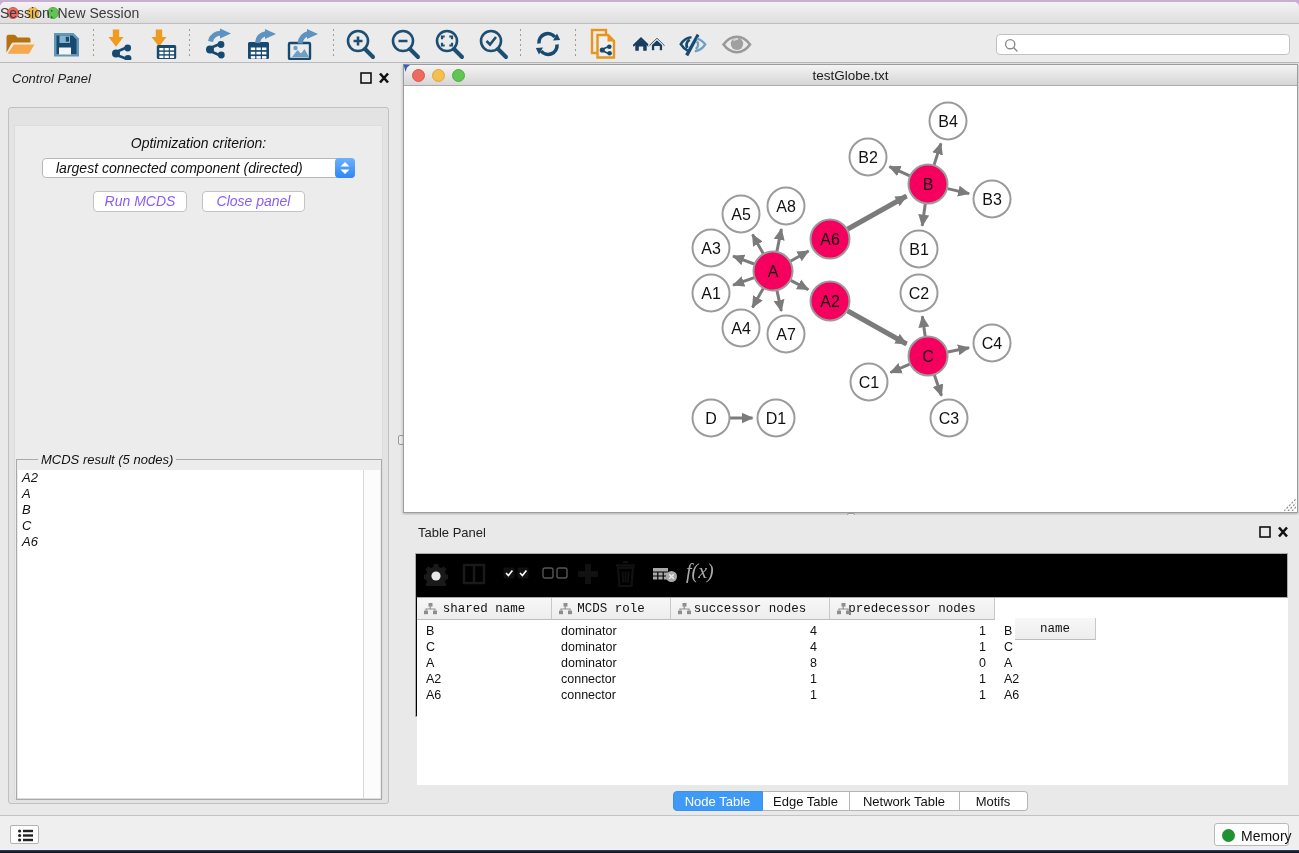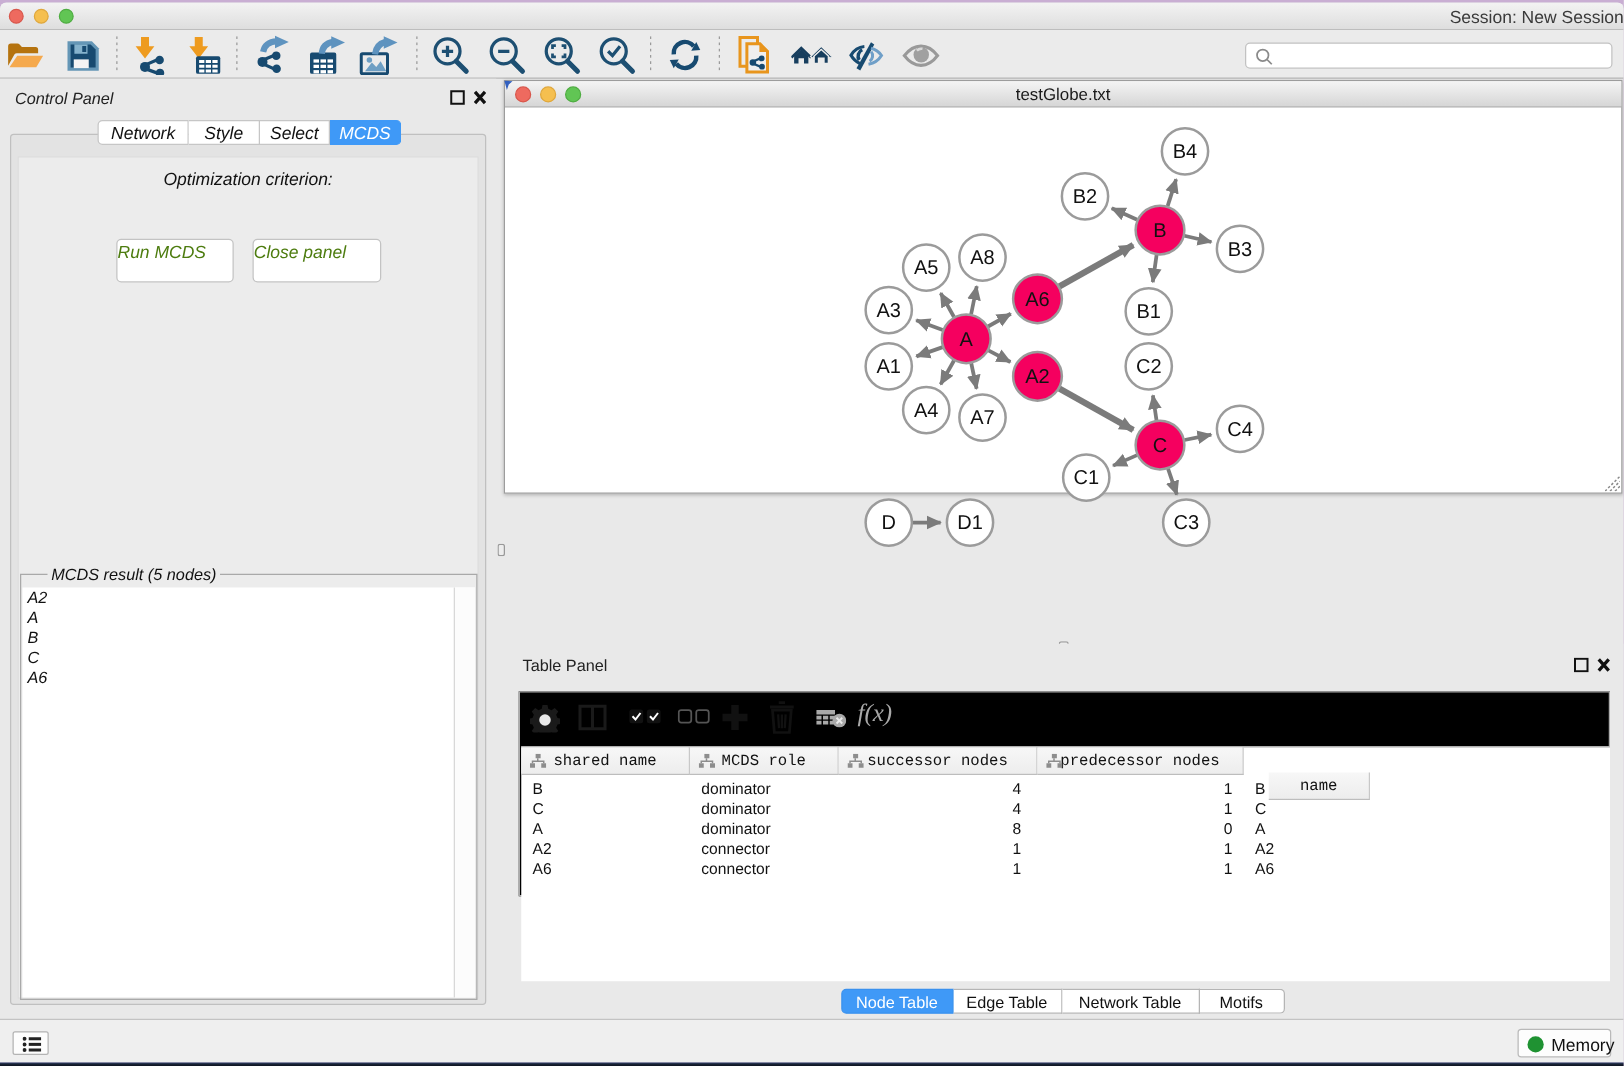--- a/index.html
+++ b/index.html
@@ -8,21 +8,21 @@
 #app { position:absolute; left:0; top:2px; width:1299px; height:848px; background:#e9e9e9; border-radius:5px 5px 0 0; overflow:hidden; }
 #wallbottom { position:absolute; left:0; top:850px; width:1299px; height:3px;
   background:linear-gradient(#33426a,#141b2b 60%,#0e1422); }
 
 #titlebar { position:absolute; left:0; top:0; width:1299px; height:22px;
   background:linear-gradient(#f3f3f3,#dedede); border-bottom:1px solid #bdbdbd; border-radius:5px 5px 0 0; }
 .tl { position:absolute; width:12px; height:12px; border-radius:50%; top:5px; }
 #titlebar .t1 { left:7px; background:#ee6a5f; border:0.5px solid #d8574c; }
 #titlebar .t2 { left:27px; background:#f5bf4f; border:0.5px solid #dfa73c; }
 #titlebar .t3 { left:47px; background:#61c554; border:0.5px solid #4fad42; }
-#titlebar .title { position:absolute; left:0; right:0; top:3px; text-align:right; font-size:14px; color:#3a3a3a; }
+#titlebar .title { position:absolute; left:0; right:0; top:3px; text-align:left; font-size:14px; color:#3a3a3a; }
 
 #toolbar { position:absolute; left:0; top:22px; width:1299px; height:39px; background:#ebebeb; border-bottom:1px solid #b9b9b9; }
 .tbi { position:absolute; top:4px; width:32px; height:32px; }
 .tsep { position:absolute; top:5px; height:29px; width:1px;
   background-image:linear-gradient(#9a9a9a 40%, rgba(0,0,0,0) 0%); background-size:1px 5px; }
 #searchbox { position:absolute; left:996px; top:10px; width:294px; height:21px; background:#fff;
   border:1px solid #c2c2c2; border-radius:4px; }
 
 #cpanel { position:absolute; left:0; top:61px; width:397px; height:752px; background:#e9e9e9;font-style:italic; }
 #cpanel .ptitle { position:absolute; left:12px; top:8px; font-size:13px; color:#222; }
@@ -33,29 +33,29 @@
 .tab:first-child { border-left:1px solid #c6c6c6; border-radius:4px 0 0 4px; }
 .tab.sel { background:#3f99f7; color:#fff; border-color:#3f99f7; border-radius:0 4px 4px 0; }
 #tabpane { position:absolute; left:8px; top:44px; width:381px; height:697px; background:#e3e3e3;
   border:1px solid #c0c0c0; border-radius:3px; }
 #innerpane { position:absolute; left:5px; top:17px; width:369px; height:674px; background:#ececec; border:1px solid #dcdcdc; }
 #optlabel { position:absolute; left:0; width:100%; top:72px; text-align:center; font-size:14px; color:#111; }
 #combo { position:absolute; left:42px; top:95px; width:313px; height:20px; background:#fff;
   border:1px solid #b8b8b8; border-radius:4px; font-size:14px; color:#111; line-height:18px; padding-left:13px; }
 #combocap { position:absolute; right:-1px; top:-1px; width:20px; height:20px; border-radius:4px;
   background:linear-gradient(#6db1fa,#2f86f6); }
-.btn { position:absolute; height:35px; background:#fff; border:1px solid #c3c3c3; border-radius:4px;
-  font-size:14px; color:#4d7c0f; text-align:left; line-height:19px; }
+.btn { position:absolute; height:21px; background:#fff; border:1px solid #c3c3c3; border-radius:4px;
+  font-size:14px; color:#8b5cf6; text-align:center; line-height:19px; }
 #fieldset { position:absolute; left:16px; top:396px; width:366px; height:341px; border:1px solid #a9a9a9; }
 #fieldlabel { position:absolute; left:5px; top:-8px; background:#ececec; padding:0 3px; font-size:13px; color:#111;margin-left:16px; }
 #listbox { position:absolute; left:1px; top:10px; width:362px; height:328px; background:#fff; font-size:13px; color:#111; }
 #listbox .li { padding-left:4px; height:16px; line-height:16px; }
 #listsb { position:absolute; right:0px; top:0px; width:17px; height:328px; background:#fcfcfc; border-left:1px solid #d8d8d8; }
 
-#netwin { position:absolute; left:403px; top:62px; width:895px; height:331px; background:#fff;
+#netwin { position:absolute; left:403px; top:62px; width:895px; height:449px; background:#fff;
   border:1px solid #9c9c9c; box-shadow:0 1px 3px rgba(0,0,0,0.25); }
 #nettitle { position:absolute; left:0; top:0; width:100%; height:21px;
   background:linear-gradient(#f4f4f4,#d6d6d6); border-bottom:1px solid #ababab; }
 #nettitle .t1 { left:8px; background:#ee6a5f; border:0.5px solid #d8574c; width:13px; height:13px; top:4px;}
 #nettitle .t2 { left:28px; background:#f5bf4f; border:0.5px solid #dfa73c; width:13px; height:13px; top:4px;}
 #nettitle .t3 { left:48px; background:#61c554; border:0.5px solid #4fad42; width:13px; height:13px; top:4px;}
 #nettitle .title { position:absolute; left:0; right:0; top:3px; text-align:center; font-size:13.5px; color:#1a1a1a; }
 #graph { position:absolute; left:0; top:22px; }
 
 #tpanel { position:absolute; left:397px; top:513px; width:902px; height:300px; background:#e9e9e9; }
@@ -230,30 +230,31 @@
           <path d="M9.6 9.6 L13.4 13.4" stroke="#8a8a8a" stroke-width="1.4"></path>
         </svg>
       </div>
 </div>
 <div id="cpanel">
   <div class="ptitle">Control Panel</div>
   <svg class="wicons" style="position:absolute;left:360px;top:9px" width="30" height="12" viewBox="0 0 30 12">
         <rect x="1" y="1" width="10" height="10" fill="none" stroke="#111" stroke-width="1.6"></rect>
         <path d="M20 1.5 L28 10.5 M28 1.5 L20 10.5" stroke="#111" stroke-width="2.6"></path>
       </svg>
-  <div id="tabrow">
-    <div class="tab" style="width:73px">Network</div>
-    <div class="tab" style="width:57px">Style</div>
-    <div class="tab" style="width:56px">Select</div>
-    <div class="tab sel" style="width:57px">MCDS</div>
-  </div>
   <div id="tabpane">
     <div id="innerpane"></div>
   </div>
   <div id="optlabel">Optimization criterion:</div>
+  <div id="combo">largest connected component (directed)
+    <div id="combocap">
+          <svg width="18" height="18" viewBox="0 0 18 18" style="margin:1px 0 0 1px">
+            <path d="M4.5 7.5 L9 3 L13.5 7.5 z M4.5 10.5 L9 15 L13.5 10.5 z" fill="#fff"></path>
+          </svg>
+        </div>
+  </div>
   <div class="btn" style="left:93px; top:128px; width:94px">Run MCDS</div>
   <div class="btn" style="left:202px; top:128px; width:103px">Close panel</div>
   <div id="fieldset">
     <div id="fieldlabel">MCDS result (5 nodes)</div>
     <div id="listbox">
       <div class="li">A2</div>
           <div class="li">A</div>
           <div class="li">B</div>
           <div class="li">C</div>
           <div class="li">A6</div>

